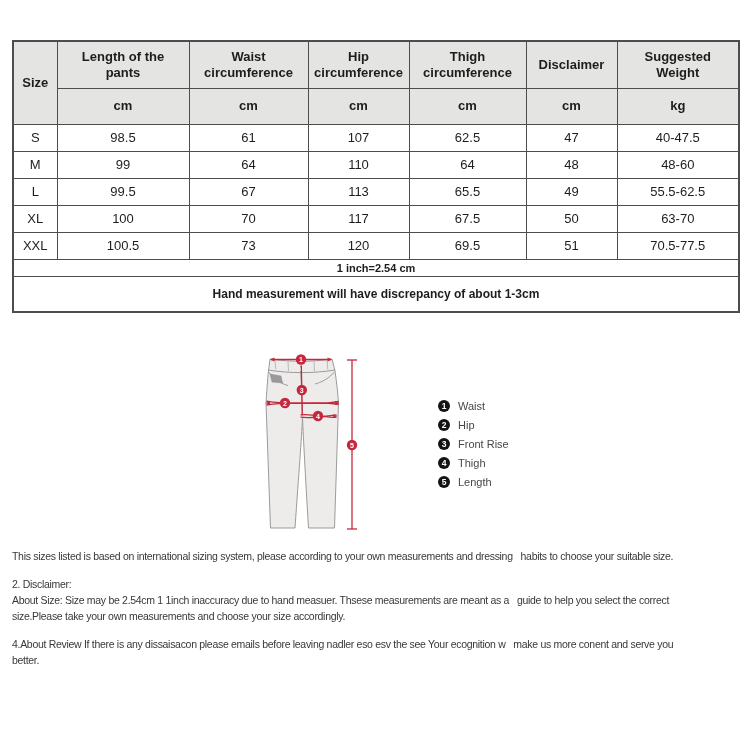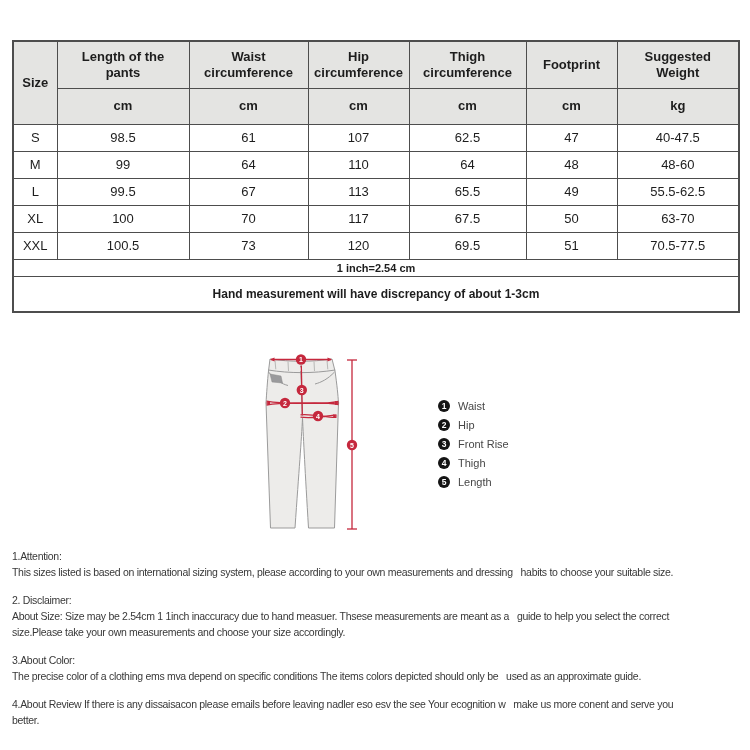--- a/index.html
+++ b/index.html
@@ -81,21 +81,21 @@
         <tr class="label-row">
           <th rowspan="2">Size</th>
           <th>Length of the
 pants</th>
           <th>Waist
 circumference</th>
           <th>Hip
 circumference</th>
           <th>Thigh
 circumference</th>
-          <th>Footprint</th>
+          <th>Disclaimer</th>
           <th>Suggested
 Weight</th>
         </tr>
         <tr class="unit-row">
           <th>cm</th>
           <th>cm</th>
           <th>cm</th>
           <th>cm</th>
           <th>cm</th>
           <th>kg</th>
@@ -234,29 +234,24 @@
       <span class="legend-label">Thigh</span>
     </div>
     <div class="legend-item">
       <span class="legend-badge">5</span>
       <span class="legend-label">Length</span>
     </div>
   </div>
 
 <div class="notes">
     <div class="note-sec">
-      <div class="note-heading">1.Attention:</div>
       <div class="note-line">This sizes listed is based on international sizing system, please according to your own measurements and dressing   habits to choose your suitable size.</div>
     </div>
     <div class="note-sec">
       <div class="note-heading">2. Disclaimer:</div>
       <div class="note-line">About Size: Size may be 2.54cm 1 1inch inaccuracy due to hand measuer. Thsese measurements are meant as a   guide to help you select the correct</div>
       <div class="note-line">size.Please take your own measurements and choose your size accordingly.</div>
     </div>
     <div class="note-sec">
-      <div class="note-heading">3.About Color:</div>
-      <div class="note-line">The precise color of a clothing ems mva depend on specific conditions The items colors depicted should only be   used as an approximate guide.</div>
-    </div>
-    <div class="note-sec">
       <div class="note-line">4.About Review If there is any dissaisacon please emails before leaving nadler eso esv the see Your ecognition w   make us more conent and serve you</div>
       <div class="note-line">better.</div>
     </div>
   </div>
 
 </body></html>

